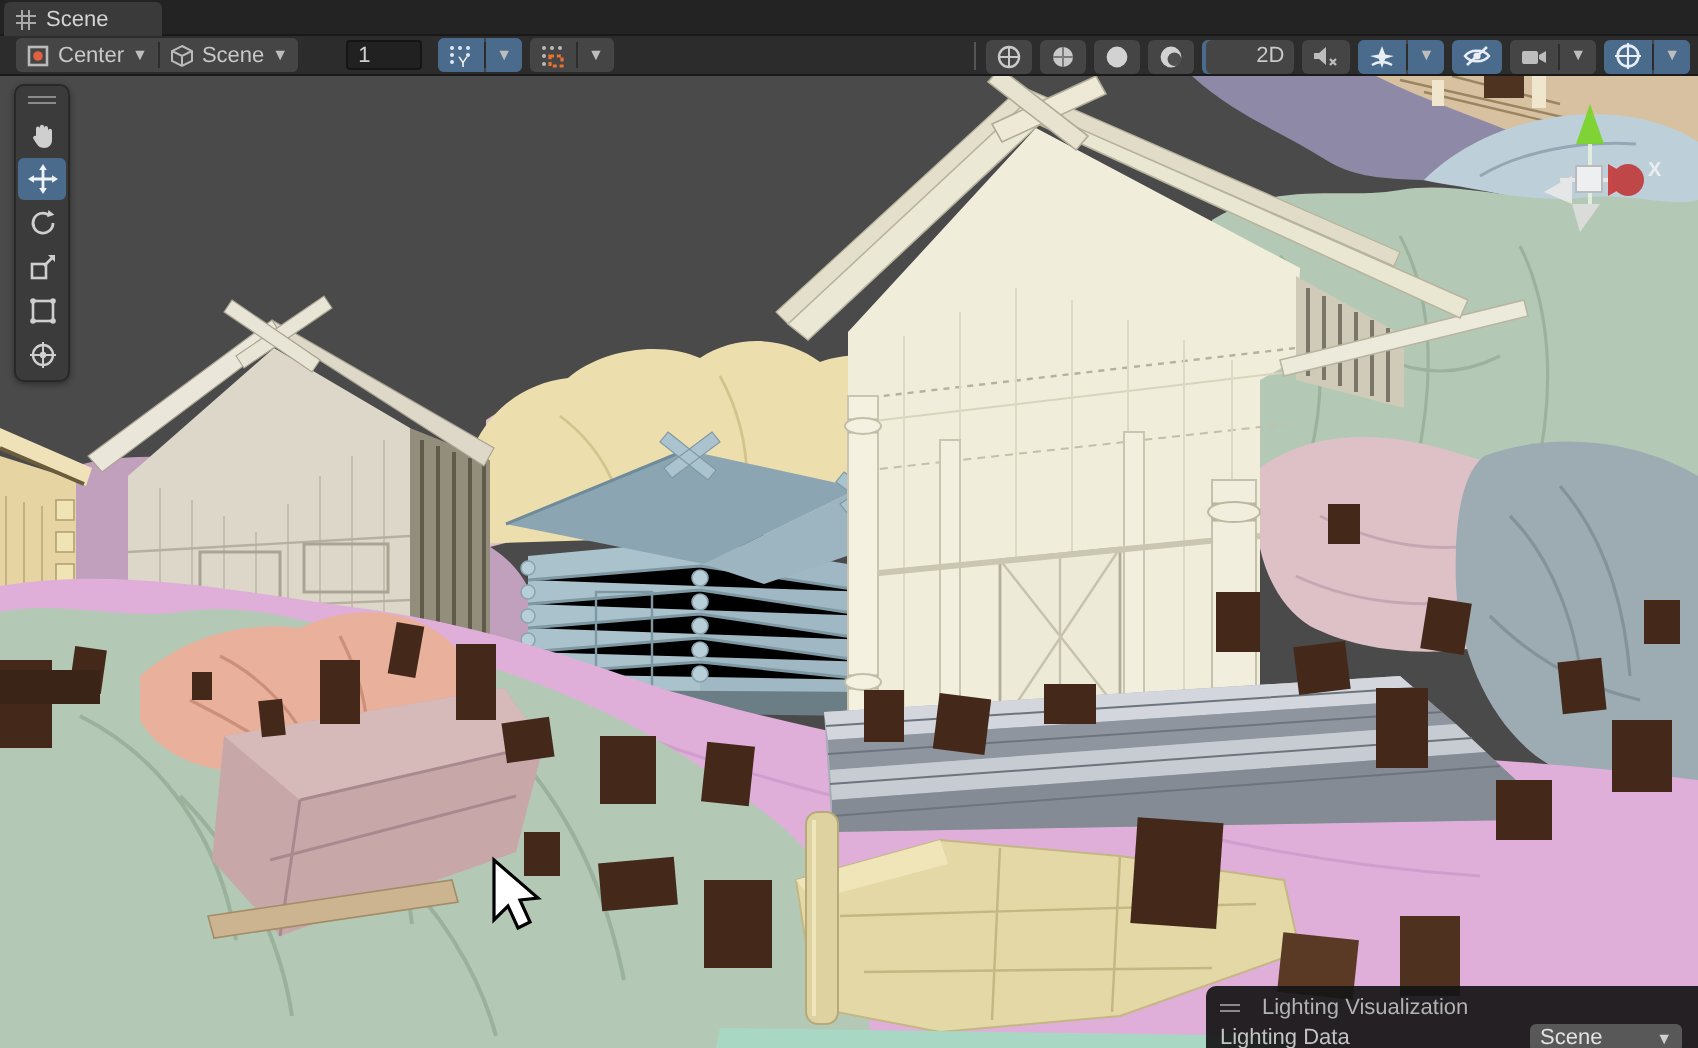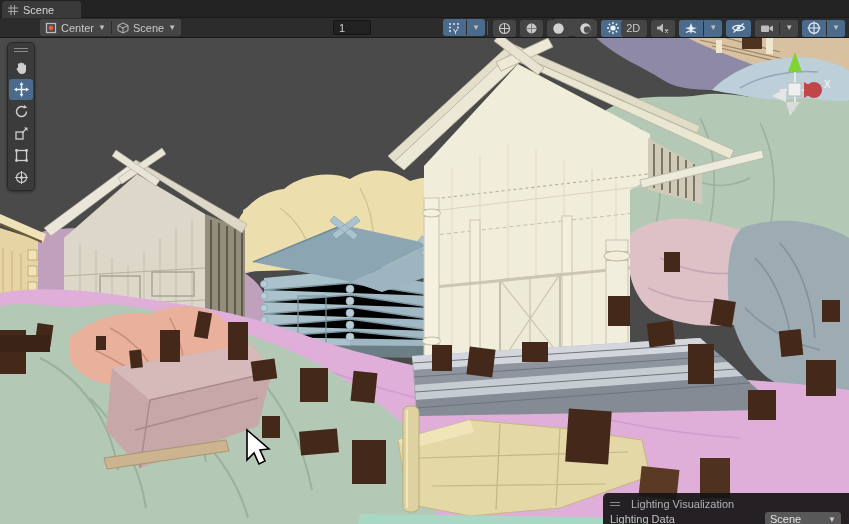--- a/index.html
+++ b/index.html
@@ -5,21 +5,21 @@
   html,body{margin:0;padding:0;background:#111;}
   *{box-sizing:border-box;font-family:"Liberation Sans",sans-serif;}
   #app{position:relative;width:849px;height:524px;overflow:hidden;background:var(--sky);user-select:none;}
 
   
   .tabstrip{position:absolute;left:0;top:0;width:100%;height:18px;background:#232323;border-bottom:1px solid #191919;}
   .tab{position:absolute;left:2px;top:1px;height:17px;padding:0 27px 0 6px;background:#3a3a3a;border-radius:3px 3px 0 0;display:flex;align-items:center;gap:5px;color:#d4d4d4;font-size:11px;}
   .tab svg{display:block;}
 
   
-  .toolbar{position:absolute;left:0;top:18px;width:100%;height:20px;background:#2c2c2c;border-bottom:1px solid #1a1a1a;display:flex;align-items:center;gap:32px;}
+  .toolbar{position:absolute;left:0;top:18px;width:100%;height:20px;background:#2c2c2c;border-bottom:1px solid #1a1a1a;display:flex;align-items:center;}
   .grp{display:flex;align-items:center;background:#454545;border-radius:3px;height:17px;overflow:hidden;}
   .grp .tbtn{border-radius:0;}
   .tbtn{height:17px;display:flex;align-items:center;gap:4px;padding:0 5px;background:#454545;color:#c8c8c8;font-size:11px;cursor:default;}
   .tbtn.active{background:#4a6b8c;}
   .tbtn .caret{font-size:8px;color:#bdbdbd;line-height:1;}
   .vsep{width:1px;height:13px;background:#2c2c2c;}
   .lsep{width:1px;height:14px;background:#555;margin:0 5px;}
   .numfield{width:38px;height:15px;background:#212121;border:1px solid #151515;border-radius:2px;color:#cfcfcf;font-size:11px;padding:0 0 0 5px;outline:none;}
   .sp{width:8px;} .sp2{width:4px;}
 
@@ -160,21 +160,21 @@
           </svg>
         </div>
         <div class="vsep"></div>
         <div class="tbtn active">
             <span class="caret">▼</span>
           </div>
       </div>
     </div>
 
     <div style="position:absolute;right:4px;top:1px;display:flex;align-items:center;height:18px;">
-      <div class="tbtn" style="border-radius:3px;width:26px;justify-content:flex-start;">
+      <div class="tbtn" style="border-radius:3px;width:44px;justify-content:flex-end;">
         <span>2D</span>
       </div>
       <div class="sp2"></div>
       <div class="tbtn" style="border-radius:3px;">
         <svg width="14" height="12" viewBox="0 0 14 12">
           <path d="M1 4.5 h2.5 L7 1.5 V10.5 L3.5 7.5 H1 Z" fill="#bdbdbd"></path>
           <path d="M9 7.5 l3 3 M12 7.5 l-3 3" stroke="#bdbdbd" stroke-width="1.2"></path>
         </svg>
       </div>
       <div class="sp2"></div>

